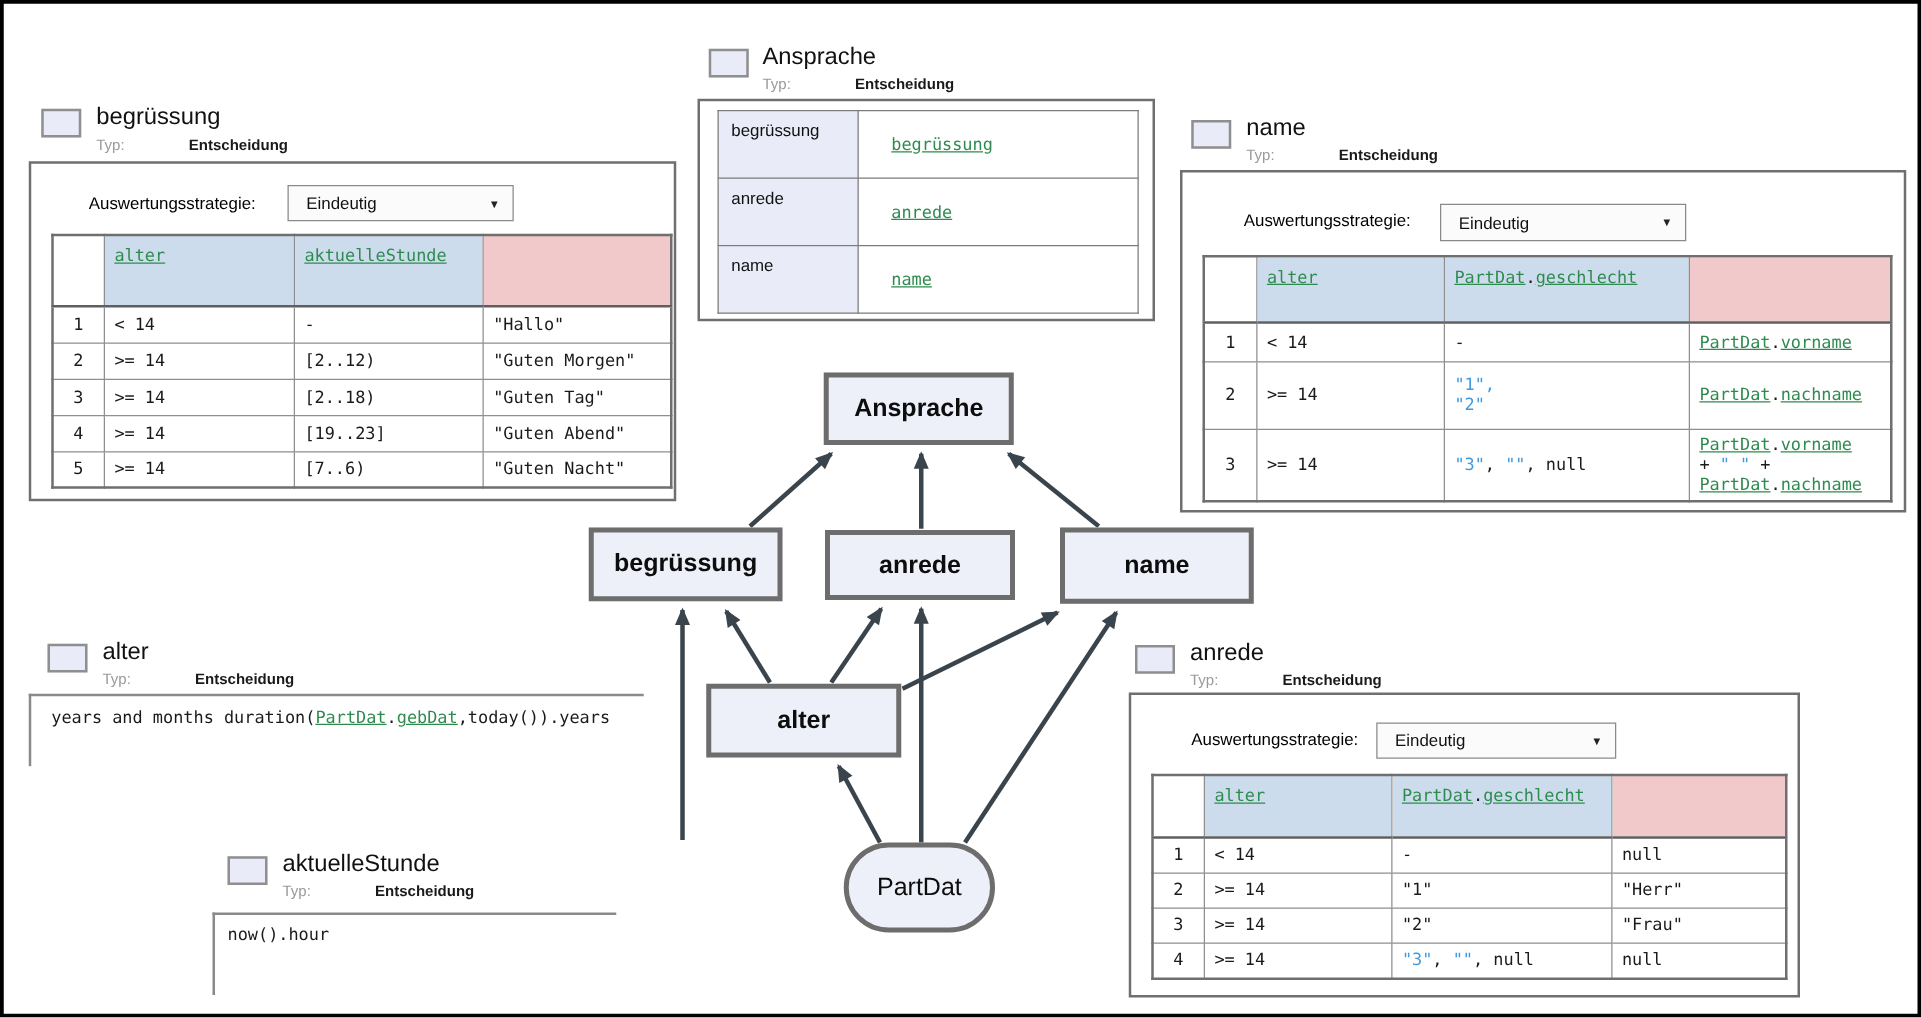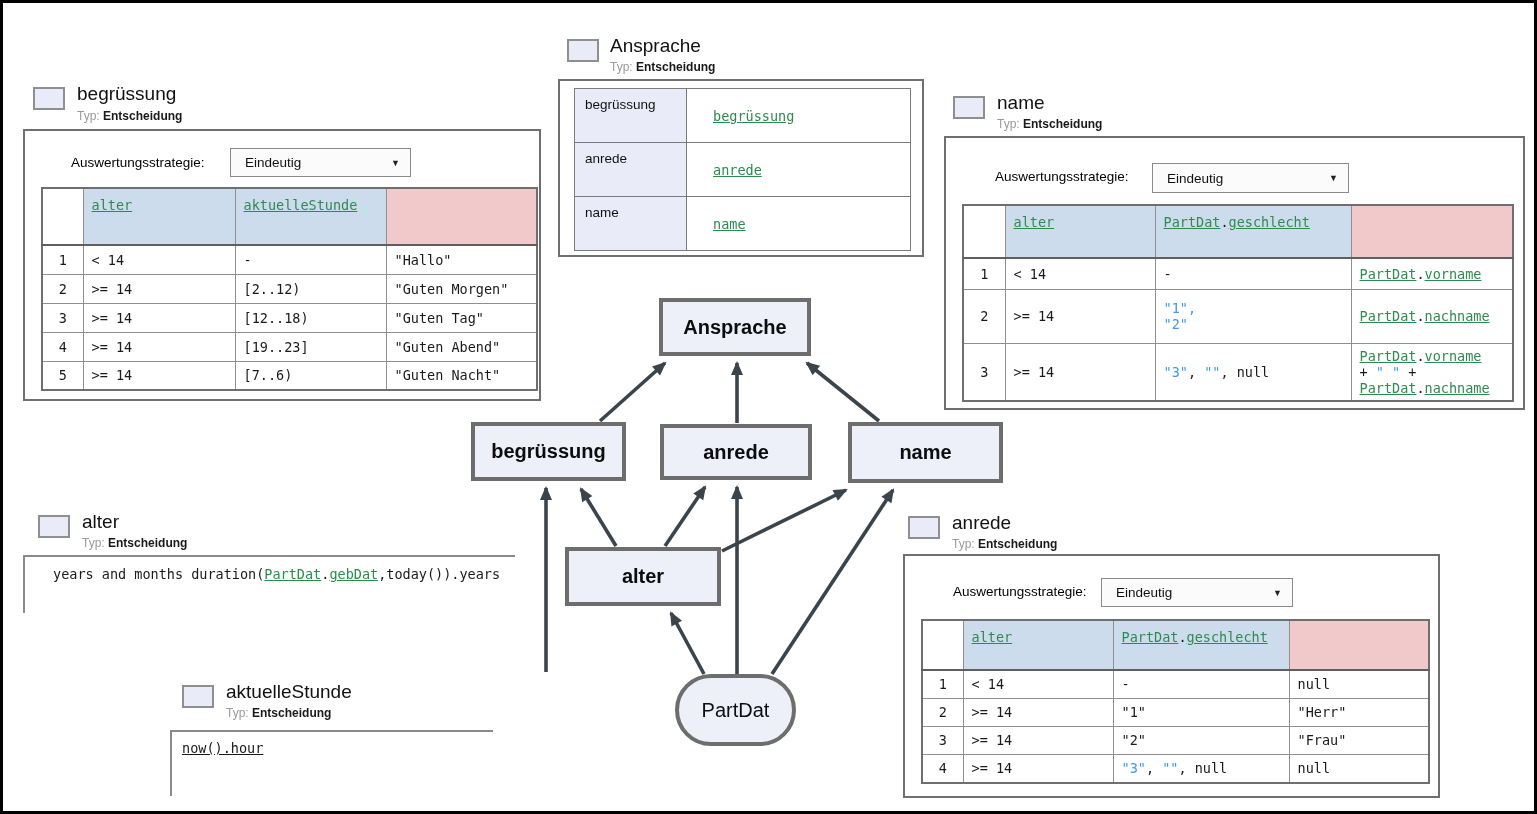--- a/index.html
+++ b/index.html
@@ -5,21 +5,21 @@
   html,body{margin:0;padding:0;background:#fff;}
   .canvas{
     position:relative; width:1537px; height:814px; box-sizing:border-box;
     border:3px solid #000; background:#fff; overflow:hidden;
     font-family:"Liberation Sans", sans-serif; color:#111;
   }
   
   .hicon{position:absolute; width:32px; height:23px; background:#e9ecf8; border:2px solid #8f8f8f; box-sizing:border-box;}
   .htitle{position:absolute; font-size:19px; color:#111; white-space:nowrap;}
   .htyp{position:absolute; font-size:12px; color:#9a9a9a; white-space:nowrap;}
-  .htyp b{color:#1a1a1a;}
+  .htyp b{color:#1a1a1a;margin-left:48px;}
   
   .container{position:absolute; border:2px solid #6f6f6f; box-sizing:border-box; background:#fff;}
   .exprbox{position:absolute; border-top:2px solid #8a8a8a; border-left:2px solid #8a8a8a; box-sizing:border-box; background:#fff;}
   
   .stratlabel{position:absolute; font-size:13.5px; color:#000000; white-space:nowrap;}
   .dropdown{
     position:absolute; box-sizing:border-box; border:1px solid #8a8a8a; background:#fbfbfb;
     display:flex; align-items:center; justify-content:space-between;
     font-size:13.5px; padding:0 10px 0 14px; color:#111;
   }
@@ -92,21 +92,21 @@
         </tr>
         <tr style="height:29px;">
           <td class="numcell">2</td>
           <td>&gt;= 14</td>
           <td>[2..12)</td>
           <td class="blue">"Guten Morgen"</td>
         </tr>
         <tr style="height:29px;">
           <td class="numcell">3</td>
           <td>&gt;= 14</td>
-          <td>[12..18)</td>
+          <td>[2..18)</td>
           <td class="blue">"Guten Tag"</td>
         </tr>
         <tr style="height:29px;">
           <td class="numcell">4</td>
           <td>&gt;= 14</td>
           <td>[19..23]</td>
           <td class="blue">"Guten Abend"</td>
         </tr>
         <tr style="height:29px;">
           <td class="numcell">5</td>
@@ -257,30 +257,30 @@
       </tbody>
         </table>
     </div>
   </div>
 
   <div>
     <div class="hicon" style="left:35px; top:512px;"></div>
     <div class="htitle" style="left:79px; top:508px;">alter</div>
     <div class="htyp" style="left:79px; top:533px;"><span>Typ:</span> <b>Entscheidung</b></div>
     <div class="exprbox" style="left:20px; top:552px; width:492px; height:58px;">
-      <div class="expr" style="padding:9px 0 0 28px;"><span>years and months duration(</span><span class="link">PartDat</span><span>.</span><span class="link">gebDat</span><span>,today()).years</span></div>
+      <div class="expr" style="padding:9px 0 0 16px;"><span>years and months duration(</span><span class="link">PartDat</span><span>.</span><span class="link">gebDat</span><span>,today()).years</span></div>
     </div>
   </div>
 
   <div>
     <div class="hicon" style="left:179px; top:682px;"></div>
     <div class="htitle" style="left:223px; top:678px;">aktuelleStunde</div>
     <div class="htyp" style="left:223px; top:703px;"><span>Typ:</span> <b>Entscheidung</b></div>
     <div class="exprbox" style="left:167px; top:727px; width:323px; height:66px;">
-      <div class="expr" style="padding:8px 0 0 10px;text-decoration:underline;"><span>now().hour</span></div>
+      <div class="expr" style="padding:8px 0 0 10px;"><span>now().hour</span></div>
     </div>
   </div>
 
   <svg class="edges" width="1537" height="814" viewBox="0 0 1537 814">
     <defs>
       <marker id="arw" markerUnits="userSpaceOnUse" markerWidth="16" markerHeight="14" refX="13" refY="7" orient="auto">
         <path d="M1,1 L15,7 L1,13 Z" fill="#3a444c"></path>
       </marker>
     </defs>
     <g stroke="#3a444c" stroke-width="3.6" fill="none">

